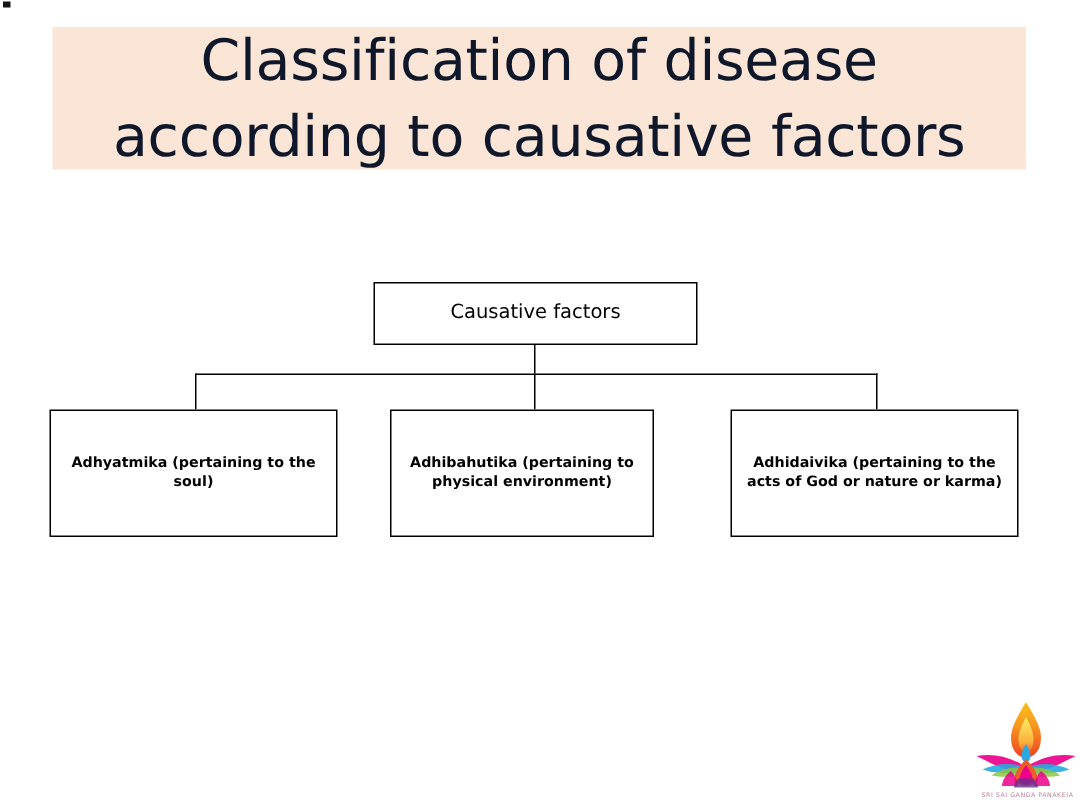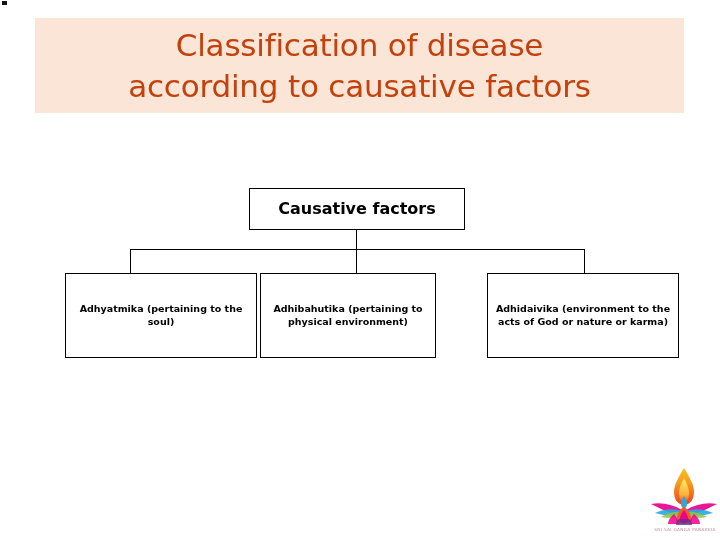--- a/index.html
+++ b/index.html
@@ -32,24 +32,24 @@
     top: 18px;
     width: 649px;
     height: 95px;
     background: #fbe5d6;
     display: flex;
     align-items: center;
     justify-content: center;
   }
   #title-text {
     font-family: "DejaVu Sans", sans-serif;
-    font-size: 31px;
+    font-size: 38px;
     line-height: 1.32;
     font-weight: 400;
-    color: #c2410c;
+    color: #0f172a;
     text-align: center;
     letter-spacing: -0.2px;
     white-space: pre-line;
     padding: 0 10px;
   }
 
   
   #flowchart {
     position: absolute;
     left: 0;
@@ -77,30 +77,29 @@
     padding: 0 6px;
   }
 
   #node-root {
     left: 249px;
     top: 188px;
     width: 216px;
     height: 42px;
   }
   #node-root .node-label {
-    font-size: 16px;
-    font-weight: 700;
+    font-size: 13px;
+    font-weight: 400;
   }
 
   #node-adhyatmika {
     left: 33px;
     top: 273px;
     width: 192px;
     height: 85px;
-    margin-left: 32px;
   }
   #node-adhibahutika {
     left: 260px;
     top: 273px;
     width: 176px;
     height: 85px;
   }
   #node-adhidaivika {
     left: 487px;
     top: 273px;
@@ -176,21 +175,21 @@
 
   <div class="node-box" id="node-adhyatmika">
     <span class="node-label">Adhyatmika (pertaining to the soul)</span>
   </div>
 
   <div class="node-box" id="node-adhibahutika">
     <span class="node-label">Adhibahutika (pertaining to physical environment)</span>
   </div>
 
   <div class="node-box" id="node-adhidaivika">
-    <span class="node-label">Adhidaivika (environment to the acts of God or nature or karma)</span>
+    <span class="node-label">Adhidaivika (pertaining to the acts of God or nature or karma)</span>
   </div>
 </div>
 
 <div id="brand-logo">
   <svg width="72" height="62" viewBox="0 0 72 62" xmlns="http://www.w3.org/2000/svg">
     <defs>
       <linearGradient id="flameGrad" x1="0" y1="0" x2="0" y2="1">
         <stop offset="0%" stop-color="#f9c21b"></stop>
         <stop offset="45%" stop-color="#f7941e"></stop>
         <stop offset="100%" stop-color="#ef4123"></stop>

